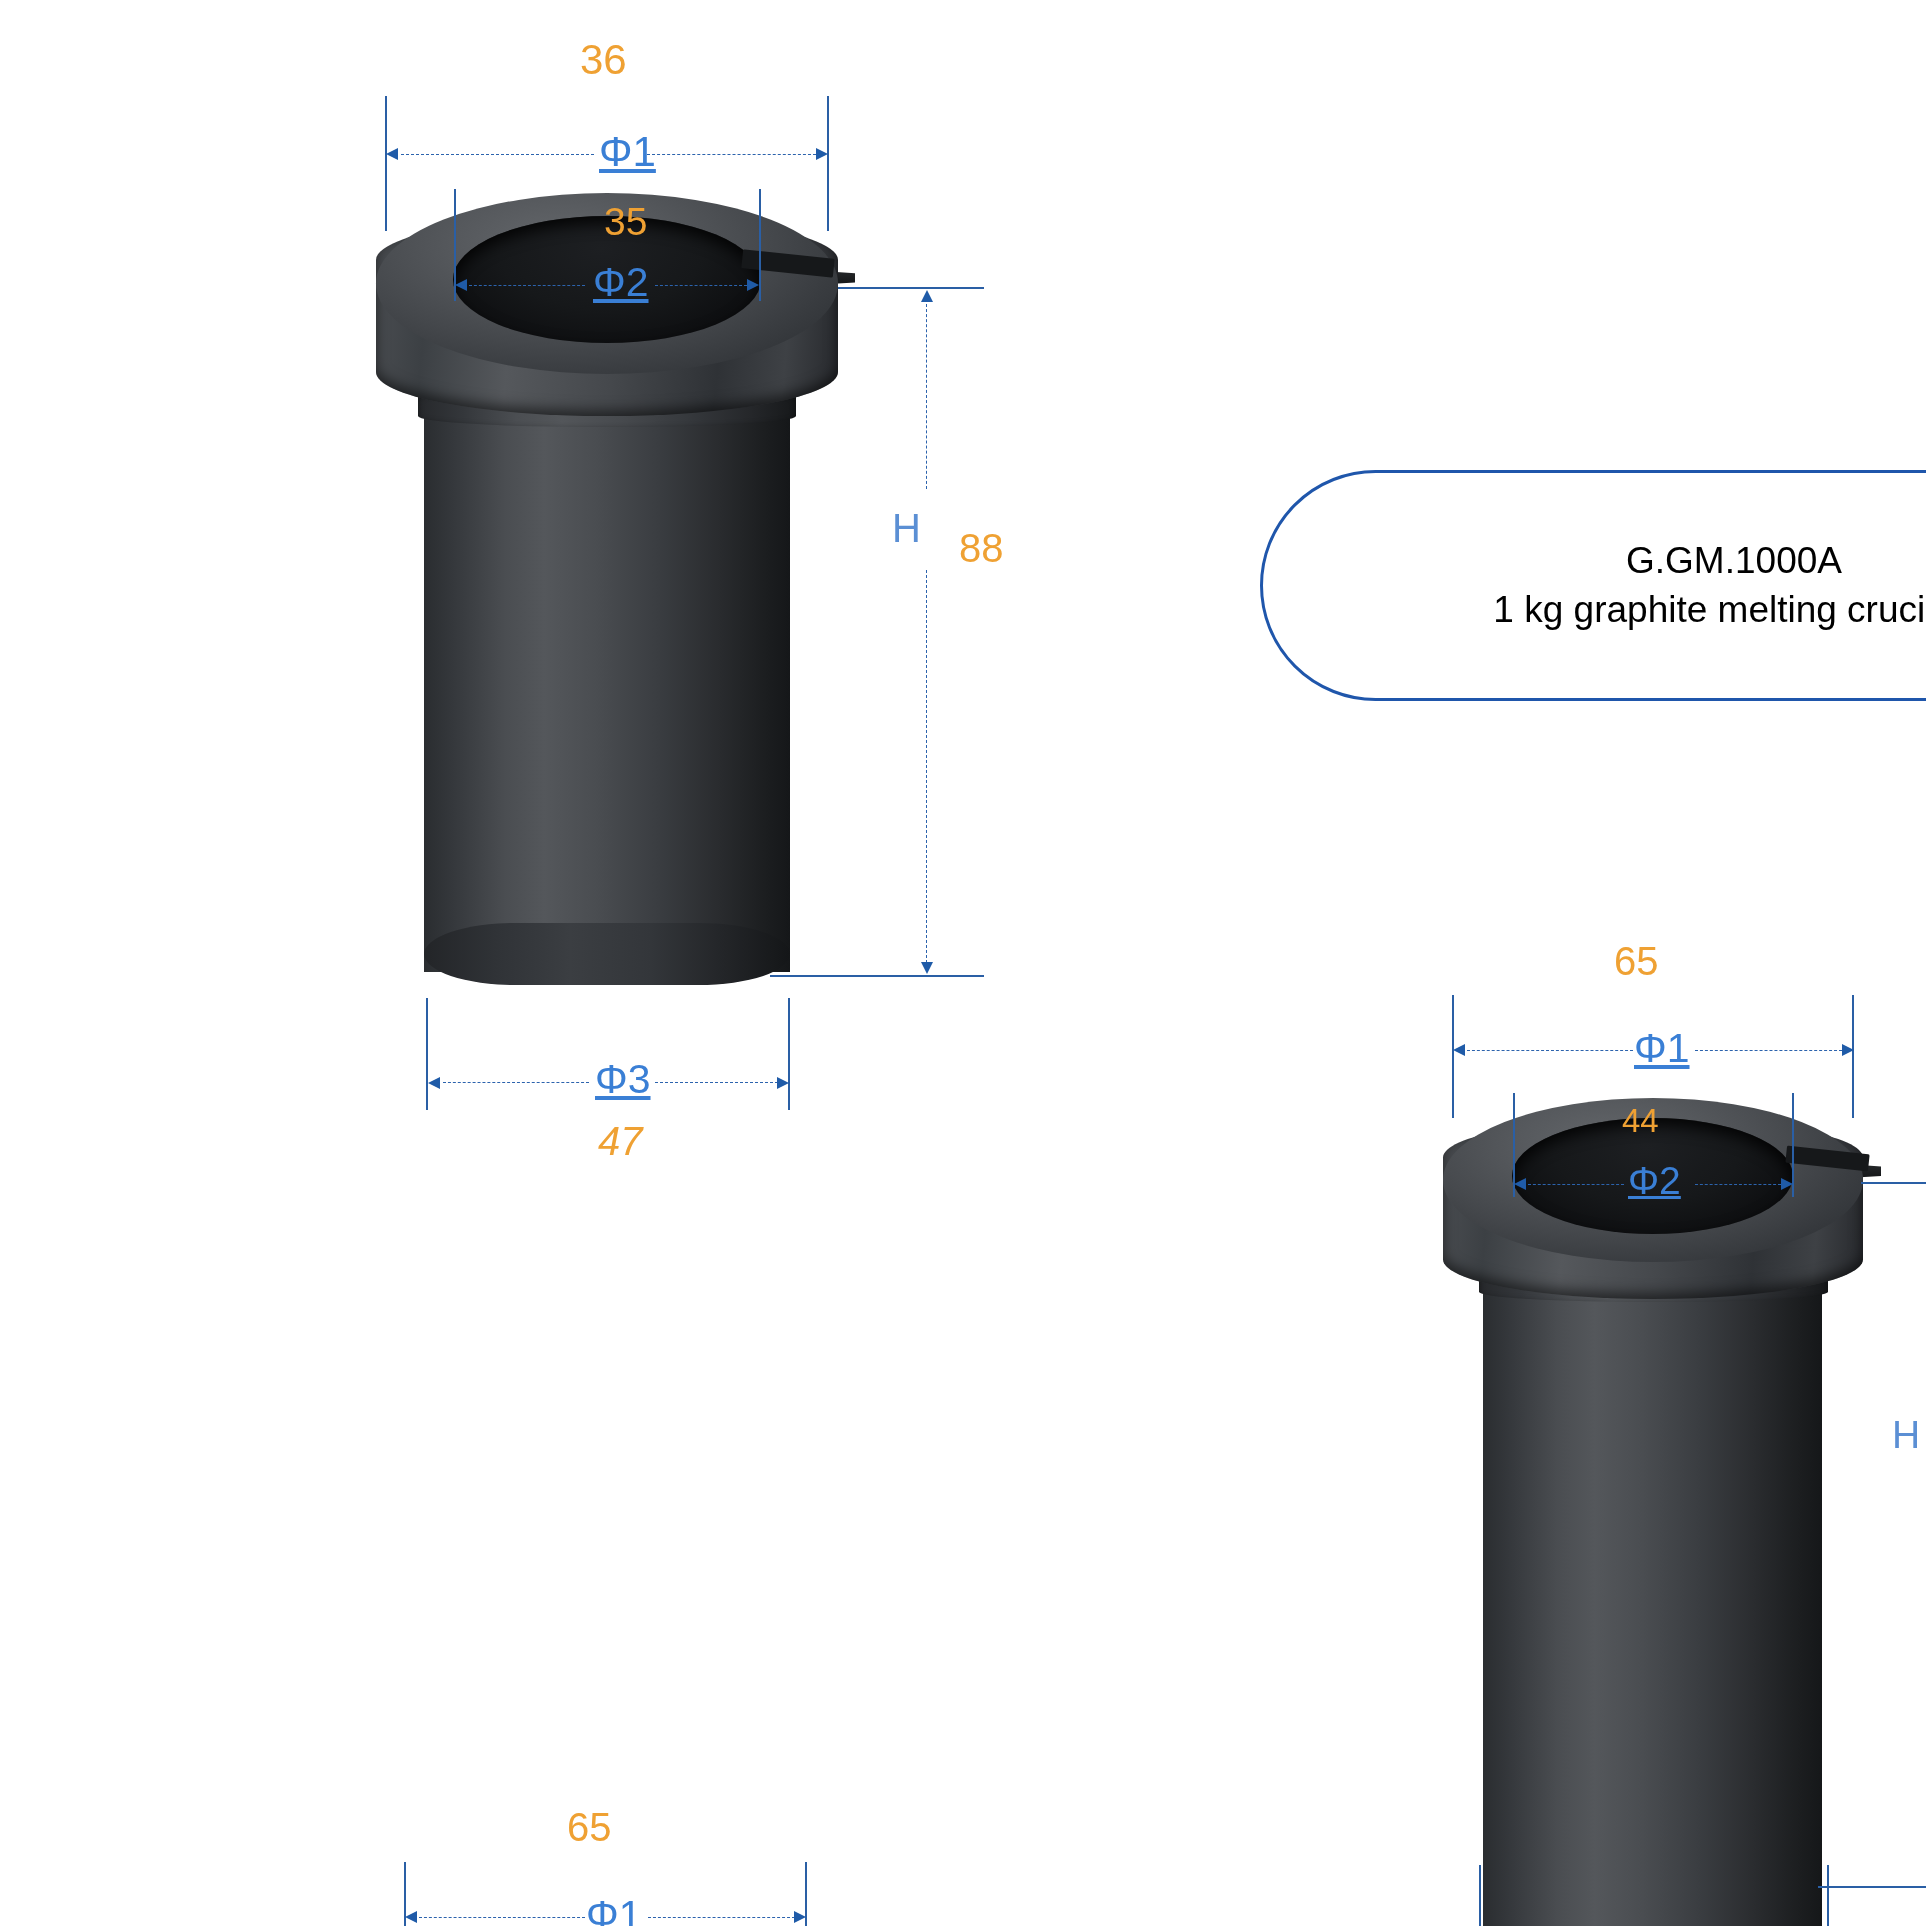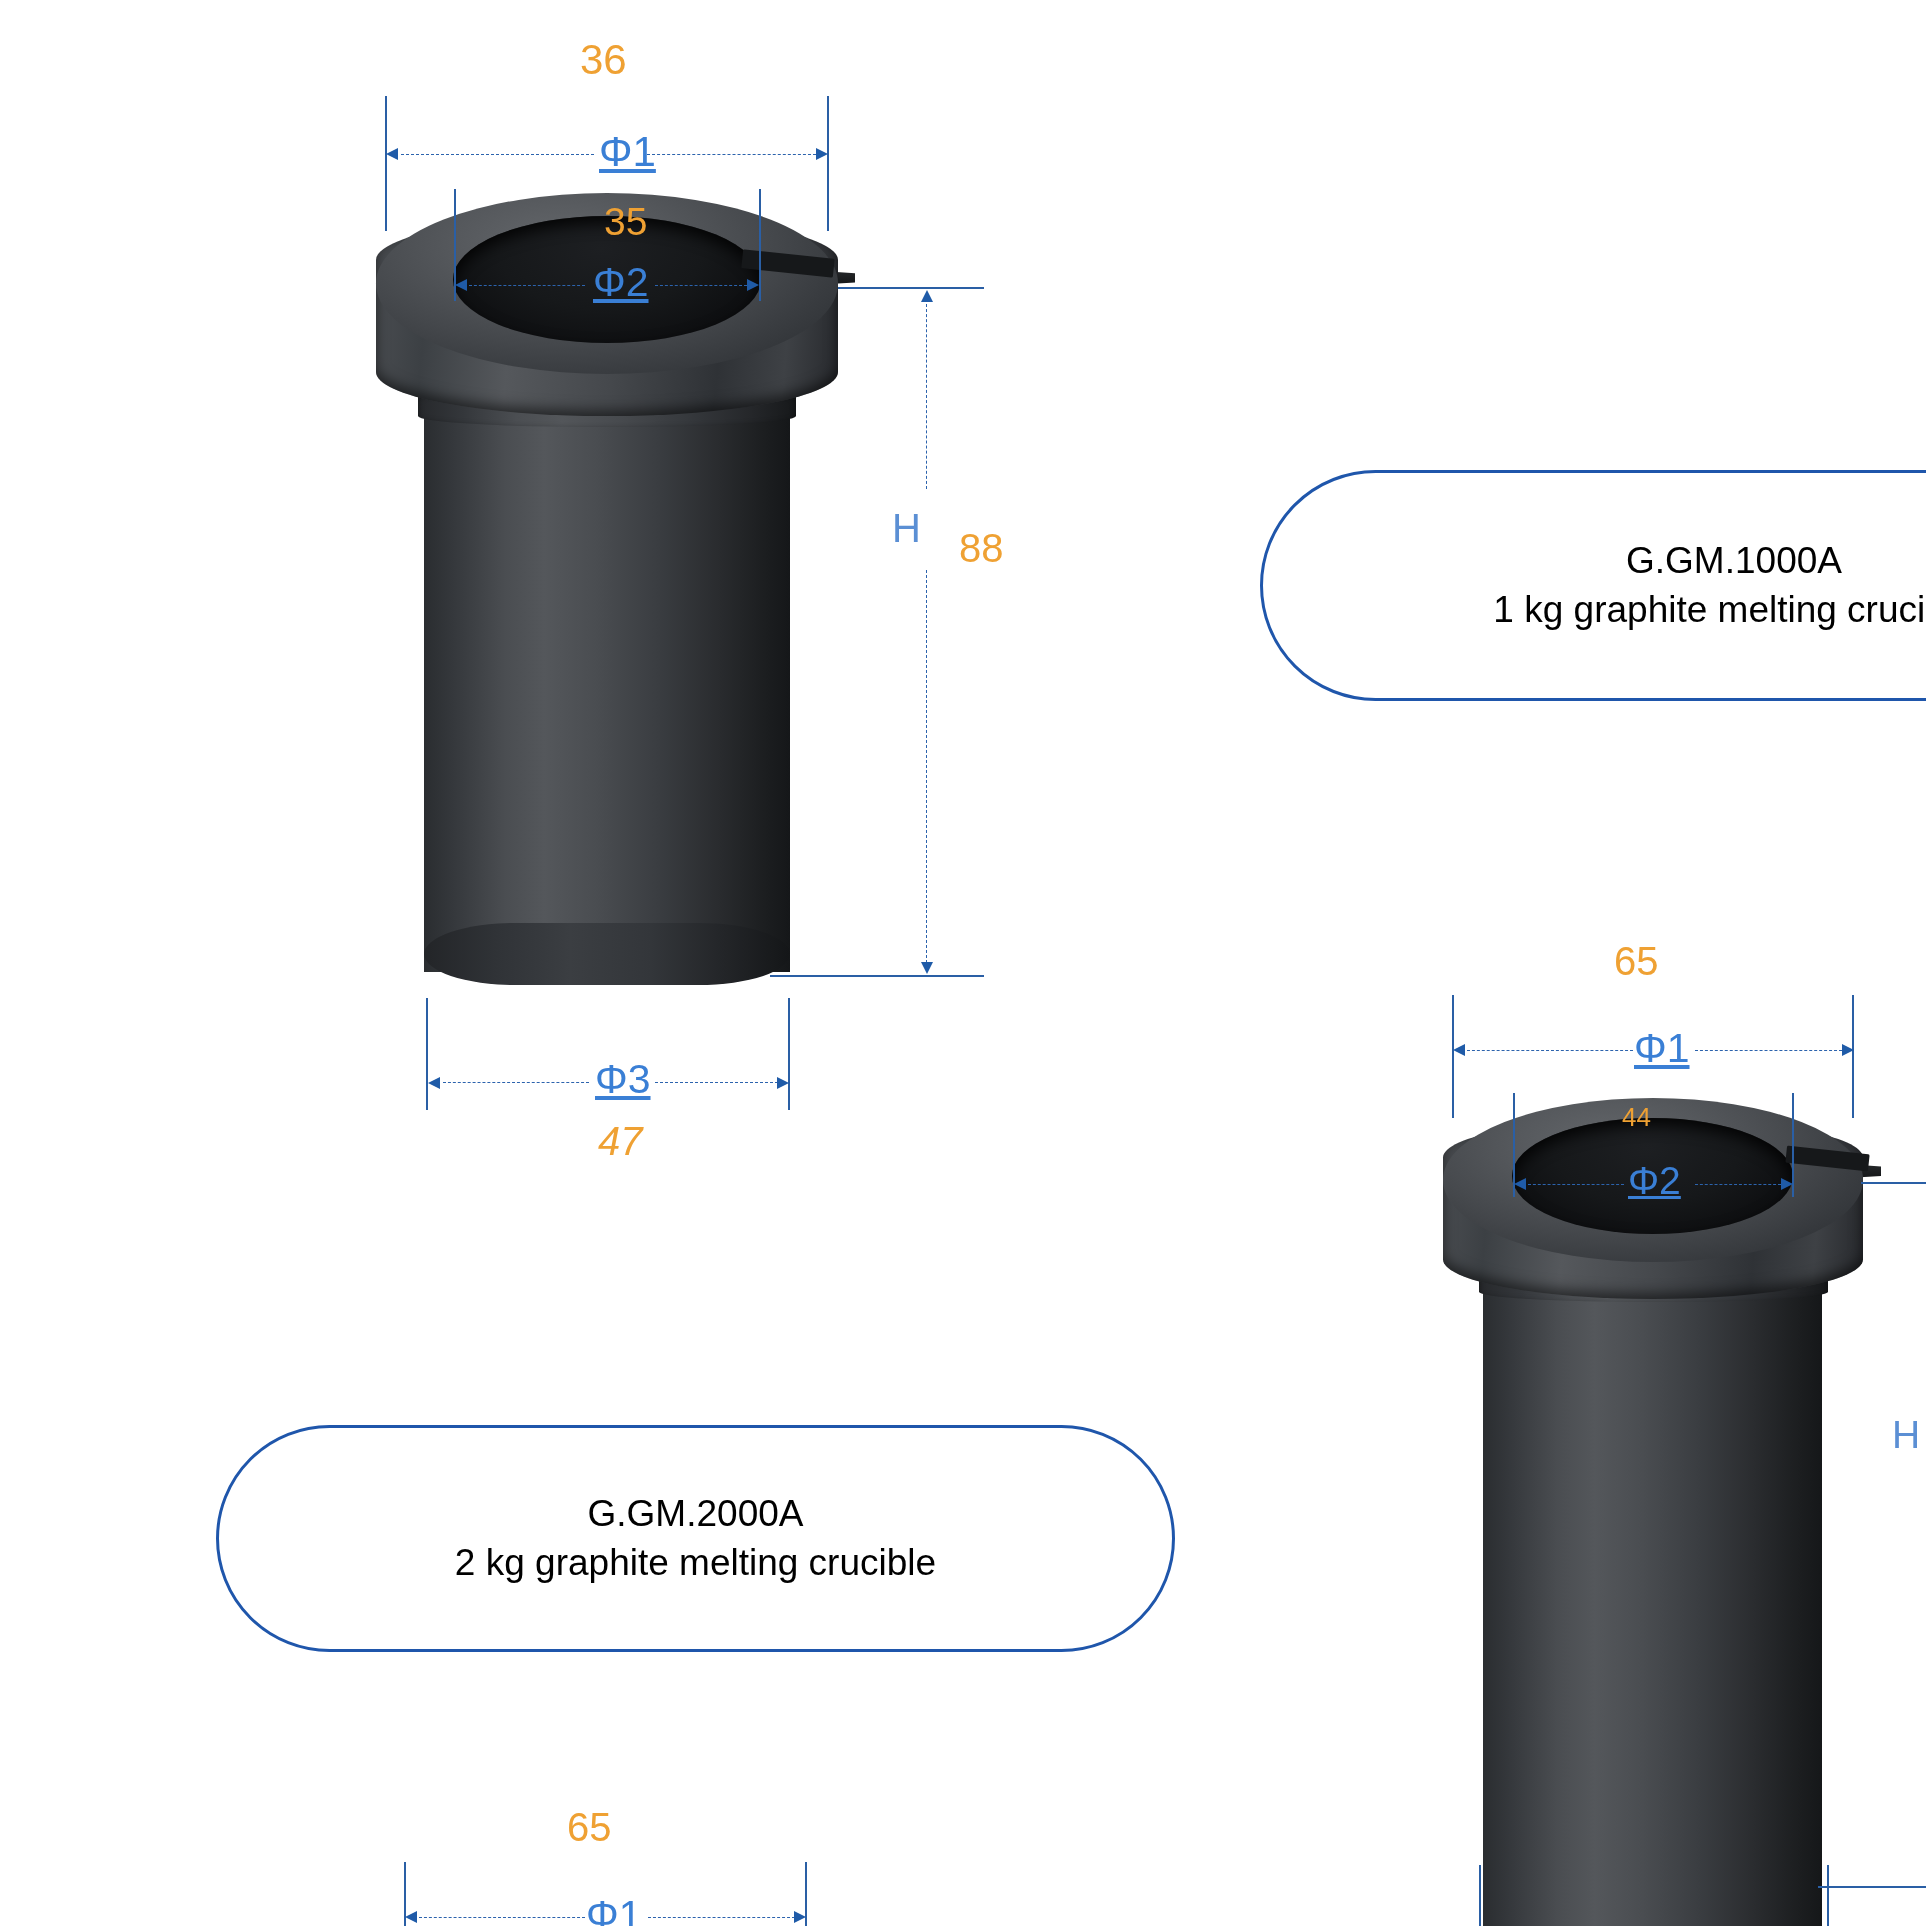--- a/index.html
+++ b/index.html
@@ -206,45 +206,41 @@
 
     <div class="lbl lbl-orange" style="left:304px; top:16px; font-size:40px;">65</div>
     <div class="dim-ext" style="left:142px; top:70px; width:2.3px; height:123px;"></div>
     <div class="dim-ext" style="left:542px; top:70px; width:2.3px; height:123px;"></div>
     <div class="dim-line" style="left:157px; top:125px; width:166px;"></div>
     <div class="dim-line" style="left:385px; top:125px; width:147px;"></div>
     <div class="arrow arrow-l" style="left:143px; top:119px;"></div>
     <div class="arrow arrow-r" style="left:532px; top:119px;"></div>
     <div class="lbl lbl-blue" style="left:324px; top:103px; font-size:41px;">Φ1</div>
 
-    <div class="lbl lbl-orange" style="left:312px; top:179px; font-size:26px;">44</div>
+    <div class="lbl lbl-orange" style="left:312px; top:179px; font-size:33px;">44</div>
     <div class="dim-ext" style="left:203px; top:168px; width:2.3px; height:104px;"></div>
     <div class="dim-ext" style="left:482px; top:168px; width:2.3px; height:104px;"></div>
     <div class="dim-line" style="left:218px; top:259px; width:96px;"></div>
     <div class="dim-line" style="left:385px; top:259px; width:86px;"></div>
     <div class="arrow arrow-l" style="left:204px; top:253px;"></div>
     <div class="arrow arrow-r" style="left:471px; top:253px;"></div>
     <div class="lbl lbl-blue" style="left:318px; top:236px; font-size:39px;">Φ2</div>
 
     <div class="dim-ext" style="left:551px; top:257px;  width:119px; height:1.9px;"></div>
     <div class="dim-ext" style="left:508px; top:961px; width:162px; height:1.9px;"></div>
 
     <div class="lbl lbl-h" style="left:582px; top:490px; font-size:39px;">H</div>
 
     <div class="dim-ext" style="left:169px; top:940px; width:2.3px; height:108px;"></div>
     <div class="dim-ext" style="left:517px; top:940px; width:2.3px; height:108px;"></div>
 
     <div class="lbl lbl-blue" style="left:323px; top:997px; font-size:39px;">Φ3</div>
 
   </div>
 
-  <div class="badge" style="left:216px; top:1425px; width:959px; height:227px;">
-    <div class="badge-code">G.GM.2000A</div>
-    <div class="badge-desc">2 kg graphite melting crucible</div>
-  </div>
 
   <div class="figure" style="left:270px; top:1753px; width:1002px; height:1171px;">
 
     <div class="crucible">
       
       
       
       
       
       

